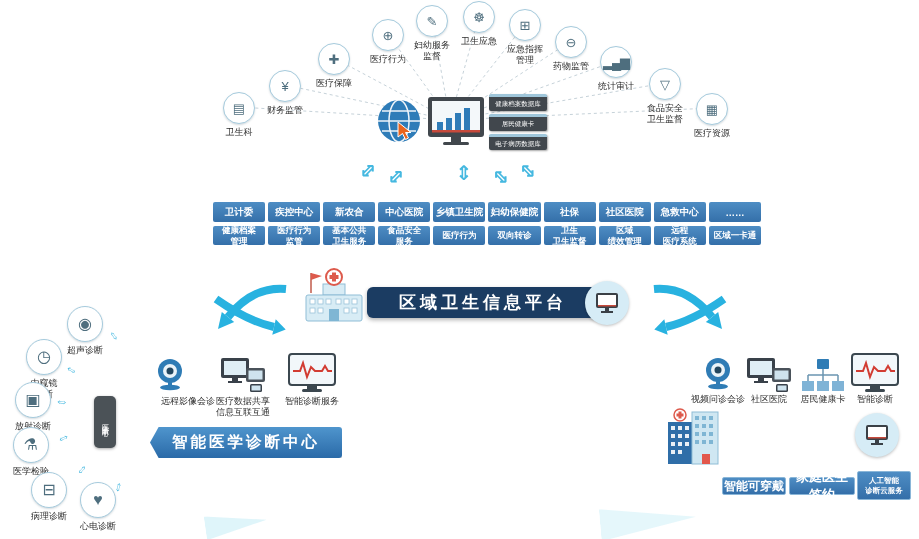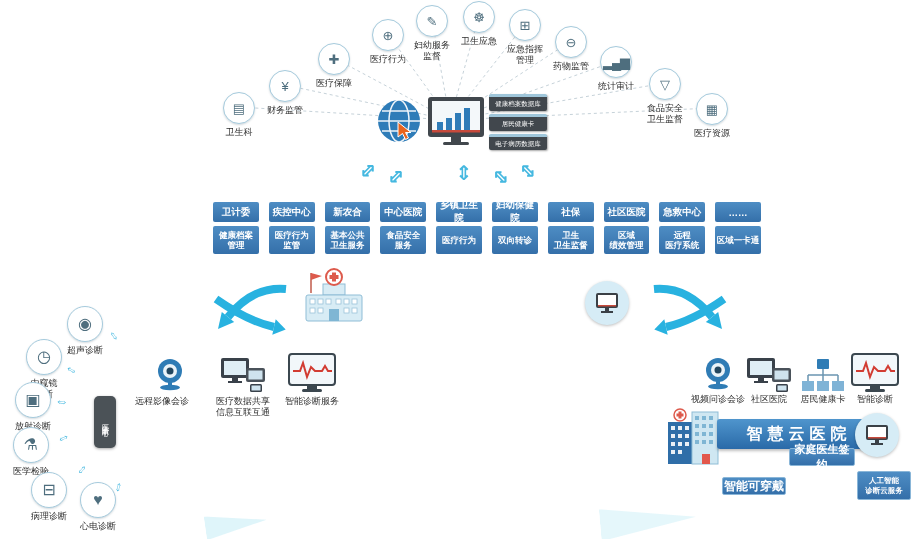--- a/index.html
+++ b/index.html
@@ -5,21 +5,21 @@
   html,body{margin:0;padding:0;background:#fff;}
   #stage{position:relative;width:919px;height:539px;background:#fff;overflow:hidden;
          font-family:"Liberation Sans","DejaVu Sans",sans-serif;}
   .abs{position:absolute;}
   .icgrp{position:absolute;transform:translateX(-50%);display:flex;flex-direction:column;align-items:center;gap:3px;}
   .circle-icon{width:30px;height:30px;border-radius:50%;background:#fff;border:1.5px solid #a6cbdd;
     box-shadow:0 1px 2px rgba(60,90,110,.22);display:flex;align-items:center;justify-content:center;
     font-size:13px;color:#4e6e7e;line-height:1;}
   .circle-icon.lg{width:34px;height:34px;font-size:16px;}
   .icon-label{font-size:9px;color:#2e2e2e;text-align:center;line-height:1.2;white-space:pre-line;}
-  .row{display:flex;gap:10px;}
+  .row{display:flex;gap:3px;}
   .btn{flex:1;display:flex;align-items:center;justify-content:center;text-align:center;color:#fff;font-weight:bold;
     background:linear-gradient(180deg,#4e8dc4,#346fa9);border-radius:2px;white-space:pre-line;}
   .r1{font-size:9.5px;}
   .r2{font-size:8.5px;line-height:1.2;}
   .banner-main{background:#1b3c62;border-radius:6px;display:flex;align-items:center;justify-content:center;
     color:#fff;font-weight:bold;font-size:17px;letter-spacing:4px;box-shadow:0 2px 4px rgba(0,0,0,.3);}
   .banner-sub{background:linear-gradient(180deg,#4f95cd,#2a6aa8);display:flex;align-items:center;justify-content:center;
     color:#fff;font-weight:bold;border-radius:3px;box-shadow:0 2px 3px rgba(0,0,0,.25);}
   .mon-circle{width:44px;height:44px;border-radius:50%;background:#d6ecf6;box-shadow:0 1px 3px rgba(0,0,0,.25);
     display:flex;align-items:center;justify-content:center;}
@@ -167,21 +167,21 @@
     <div class="btn r1">新农合</div>
     <div class="btn r1">中心医院</div>
     <div class="btn r1">乡镇卫生院</div>
     <div class="btn r1">妇幼保健院</div>
     <div class="btn r1">社保</div>
     <div class="btn r1">社区医院</div>
     <div class="btn r1">急救中心</div>
     <div class="btn r1">……</div>
   </div>
 
-  <div class="row abs" style="left:213px;top:226px;width:548px;height:28px">
+  <div class="row abs" style="left:213px;top:226px;width:548px;height:19px">
     <div class="btn r2">健康档案
 管理</div>
     <div class="btn r2">医疗行为
 监管</div>
     <div class="btn r2">基本公共
 卫生服务</div>
     <div class="btn r2">食品安全
 服务</div>
     <div class="btn r2">医疗行为</div>
     <div class="btn r2">双向转诊</div>
@@ -209,20 +209,21 @@
         <rect x="35" y="32" width="5" height="5"></rect>
       <rect x="43" y="32" width="5" height="5"></rect>
         <rect x="51" y="32" width="5" height="5"></rect>
       <rect x="9" y="41" width="5" height="5"></rect>
         <rect x="17" y="41" width="5" height="5"></rect>
       <rect x="43" y="41" width="5" height="5"></rect>
         <rect x="51" y="41" width="5" height="5"></rect>
     </g>
     <rect x="28" y="42" width="10" height="12" fill="#7fb6d4"></rect>
   </svg>
+  <div class="banner-main abs" style="left:367px;top:287px;width:232px;height:31px">区域卫生信息平台</div>
   <div class="mon-circle abs" style="left:585px;top:281px">
     <svg width="24" height="22">
       <rect x="1" y="1" width="22" height="15" rx="2" fill="#3a4046"></rect>
       <rect x="3" y="3" width="18" height="10" fill="#fff"></rect>
       <rect x="3" y="13" width="18" height="1.5" fill="#c74a3c"></rect>
       <rect x="10" y="16" width="4" height="3" fill="#3a4046"></rect>
       <rect x="6" y="19" width="12" height="2" fill="#3a4046"></rect>
     </svg>
   </div>
 
@@ -288,21 +289,21 @@
     <span>医学诊断中心</span>
   </div>
 
   <svg class="abs" style="left:153px;top:357px" width="34" height="34">
     <circle cx="17" cy="14" r="12" fill="#2f7cb5"></circle>
     <circle cx="17" cy="14" r="7" fill="#eaf3f8"></circle>
     <circle cx="17" cy="14" r="3.5" fill="#23475f"></circle>
     <rect x="15" y="25" width="4" height="4" fill="#2f7cb5"></rect>
     <ellipse cx="17" cy="30.5" rx="10" ry="2.8" fill="#2f7cb5"></ellipse>
   </svg>
-  <div class="icon-label abs" style="left:162px;top:396px;transform:translateX(-50%)">远程影像会诊</div>
+  <div class="icon-label abs" style="left:188px;top:396px;transform:translateX(-50%)">远程影像会诊</div>
 
   <svg class="abs" style="left:220px;top:356px" width="46" height="38">
     <rect x="1" y="2" width="28" height="20" rx="2" fill="#39414a"></rect>
     <rect x="4" y="5" width="22" height="14" fill="#dfeef6"></rect>
     <rect x="12" y="22" width="6" height="3" fill="#39414a"></rect>
     <rect x="8" y="25" width="14" height="2" fill="#39414a"></rect>
     <rect x="26" y="12" width="19" height="14" rx="2" fill="#4a525a"></rect>
     <rect x="28.5" y="14.5" width="14" height="9" fill="#cfe3ee"></rect>
     <rect x="30" y="28" width="12" height="8" rx="1.5" fill="#39414a"></rect>
     <rect x="31.5" y="29.5" width="9" height="5" fill="#cfe3ee"></rect>
@@ -311,20 +312,22 @@
 信息互联互通</div>
 
   <svg class="abs" style="left:288px;top:353px" width="48" height="40">
     <rect x="1" y="1" width="46" height="31" rx="3" fill="#f2f7fa" stroke="#3b474f" stroke-width="2"></rect>
     <polyline points="5,18 12,18 15,10 19,24 23,14 27,18 34,18 37,13 40,18 44,18" stroke="#d23c32" stroke-width="2" fill="none"></polyline>
     <rect x="19" y="32" width="10" height="4" fill="#3b474f"></rect>
     <rect x="14" y="36" width="20" height="3" rx="1.5" fill="#3b474f"></rect>
   </svg>
   <div class="icon-label abs" style="left:312px;top:396px;transform:translateX(-50%)">智能诊断服务</div>
 
+  <div class="banner-sub abs" style="left:150px;top:427px;width:192px;height:31px;font-size:15.5px;letter-spacing:3px;
+       clip-path:polygon(0 50%,4.5% 0,100% 0,100% 100%,4.5% 100%)">智能医学诊断中心</div>
 
   <svg class="abs" style="left:701px;top:356px" width="34" height="34">
     <circle cx="17" cy="14" r="12" fill="#2f7cb5"></circle>
     <circle cx="17" cy="14" r="7" fill="#eaf3f8"></circle>
     <circle cx="17" cy="14" r="3.5" fill="#23475f"></circle>
     <rect x="15" y="25" width="4" height="4" fill="#2f7cb5"></rect>
     <ellipse cx="17" cy="30.5" rx="10" ry="2.8" fill="#2f7cb5"></ellipse>
   </svg>
   <div class="icon-label abs" style="left:718px;top:394px;transform:translateX(-50%)">视频问诊会诊</div>
 
@@ -391,32 +394,31 @@
         <rect x="43" y="18" width="4" height="4"></rect>
       <rect x="29" y="26" width="4" height="4"></rect>
         <rect x="36" y="26" width="4" height="4"></rect>
         <rect x="43" y="26" width="4" height="4"></rect>
       <rect x="29" y="34" width="4" height="4"></rect>
         <rect x="36" y="34" width="4" height="4"></rect>
         <rect x="43" y="34" width="4" height="4"></rect>
     </g>
     <rect x="36" y="48" width="8" height="10" fill="#e2574b"></rect>
   </svg>
-  <div class="banner-sub abs" style="left:717px;top:419px;width:164px;height:30px;font-size:16px;letter-spacing:5px">智慧云医院</div>
   <div class="mon-circle abs" style="left:855px;top:413px">
     <svg width="24" height="22">
       <rect x="1" y="1" width="22" height="15" rx="2" fill="#3a4046"></rect>
       <rect x="3" y="3" width="18" height="10" fill="#fff"></rect>
       <rect x="3" y="13" width="18" height="1.5" fill="#c74a3c"></rect>
       <rect x="10" y="16" width="4" height="3" fill="#3a4046"></rect>
       <rect x="6" y="19" width="12" height="2" fill="#3a4046"></rect>
     </svg>
   </div>
 
   <div class="small-btn" style="left:722px;top:477px;width:62px;height:16px;font-size:12px">智能可穿戴</div>
-  <div class="small-btn" style="left:789px;top:448px;width:64px;height:16px;font-size:11px">家庭医生签约</div>
+  <div class="small-btn" style="left:789px;top:477px;width:64px;height:16px;font-size:13px">家庭医生签约</div>
   <div class="small-btn" style="left:857px;top:471px;width:52px;height:27px;font-size:7.5px;line-height:1.25">人工智能
 诊断云服务</div>
 
   <div class="tri" style="left:205px;top:512px;width:62px;height:24px;opacity:.16;transform:rotate(-8deg)"></div>
   <div class="tri" style="left:600px;top:505px;width:96px;height:32px;opacity:.13;transform:rotate(-5deg)"></div>
 
 </div>
 
 </body></html>

